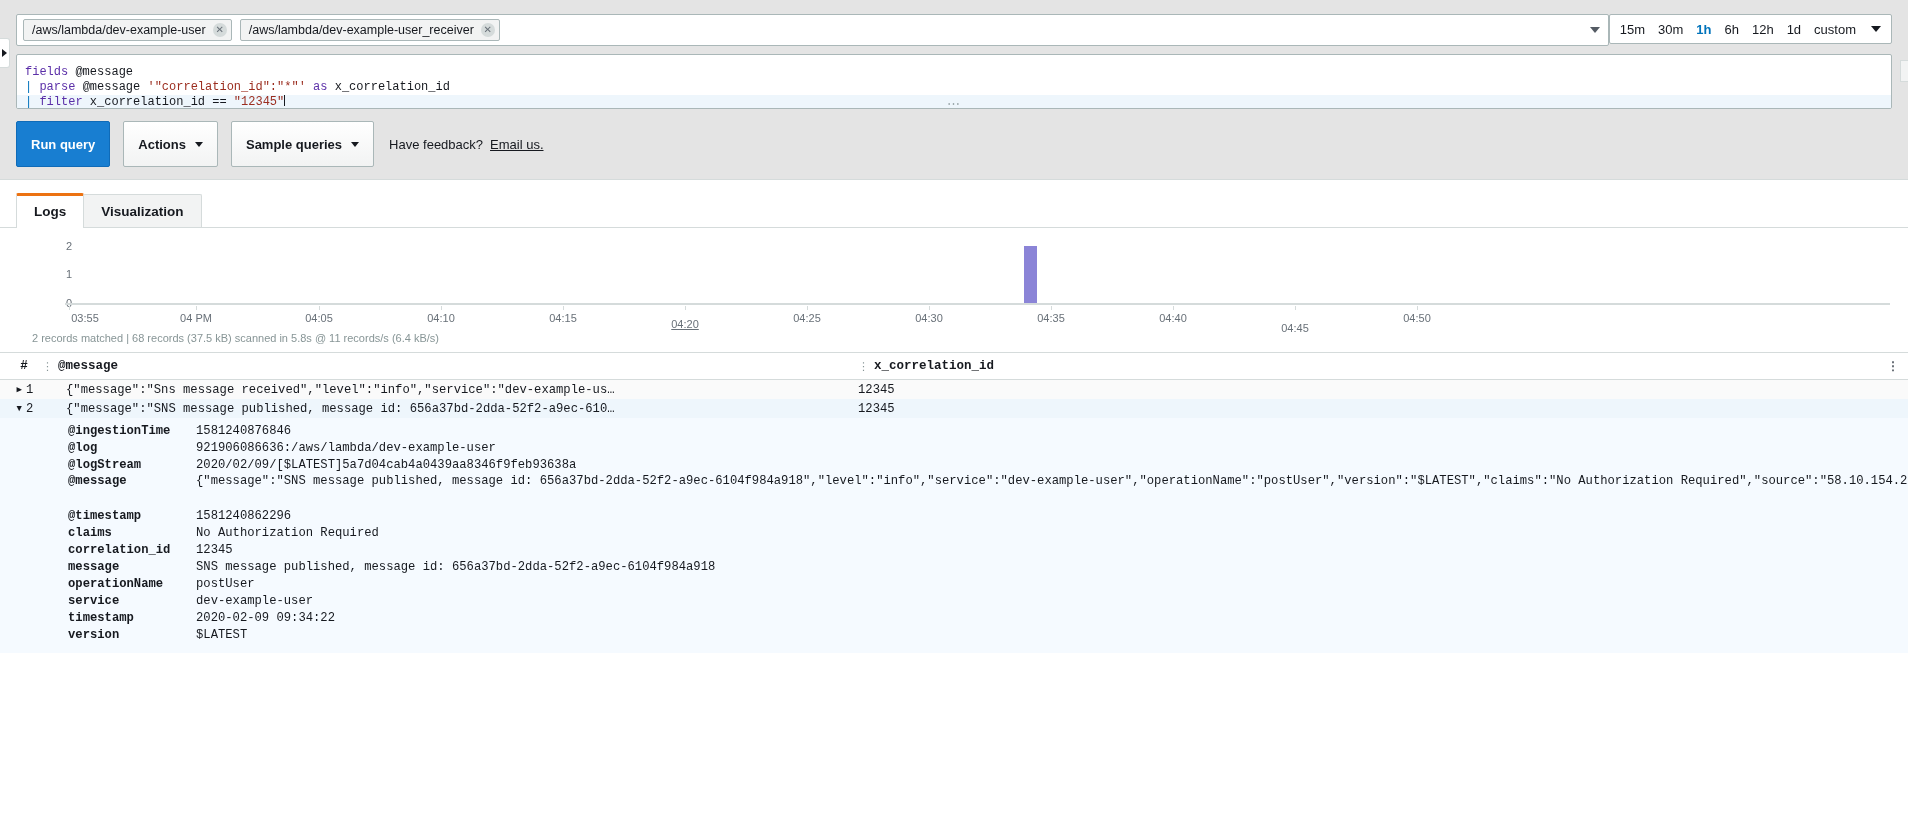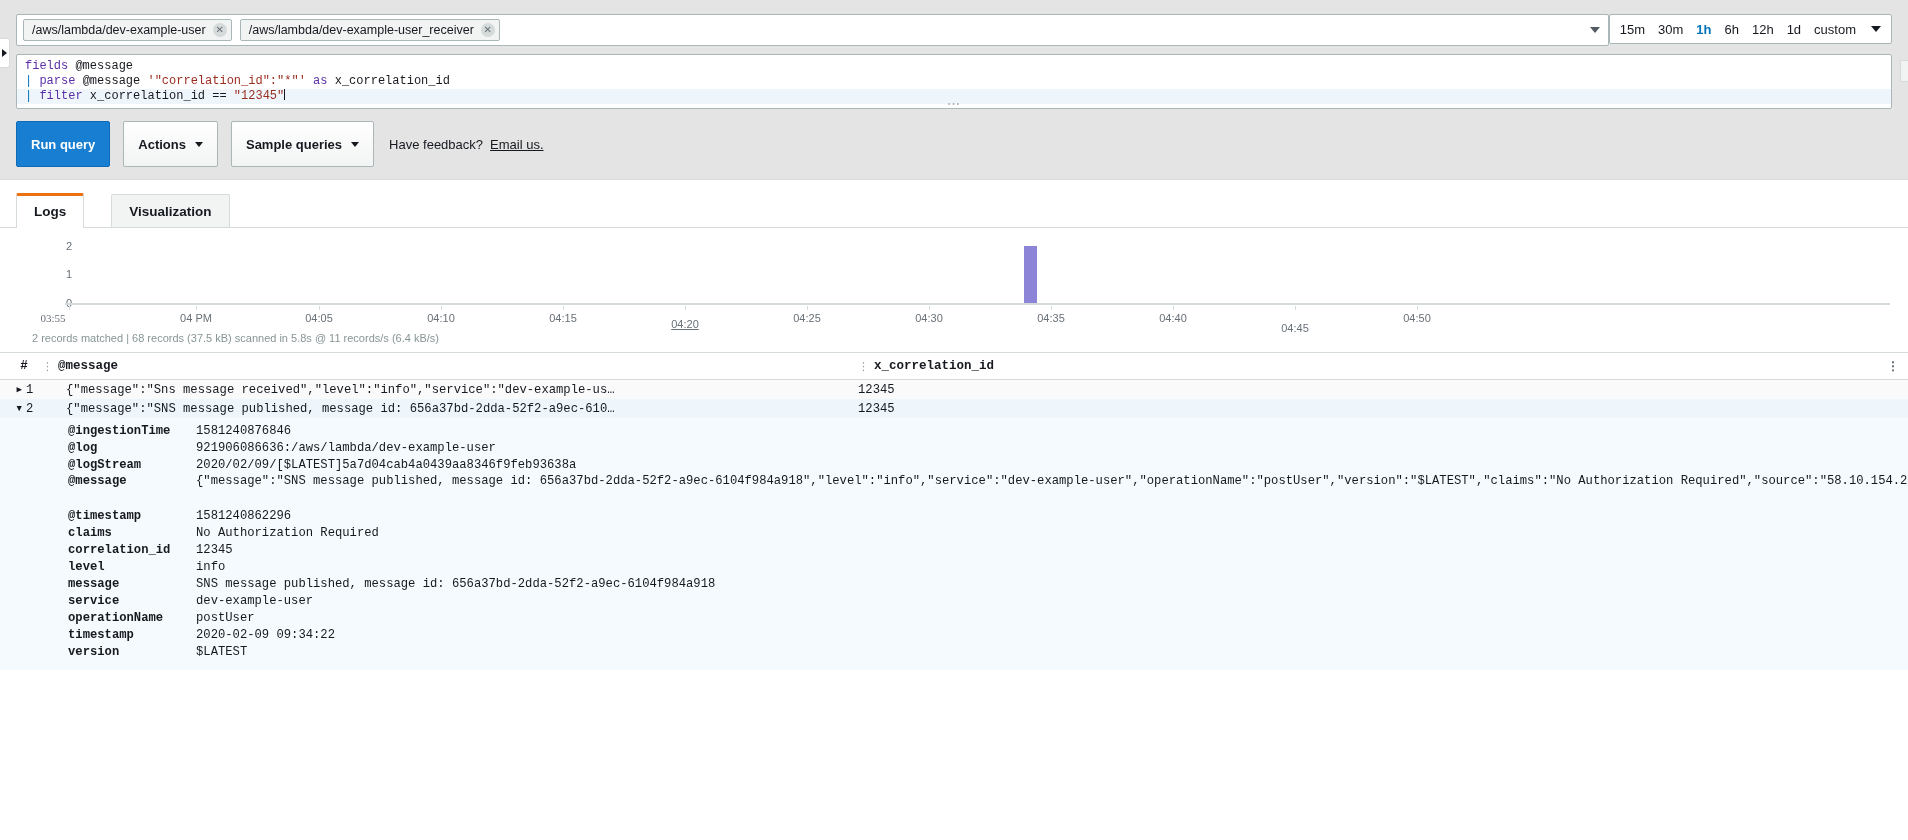--- a/index.html
+++ b/index.html
@@ -83,21 +83,21 @@
     margin-left:2px;
   }
 
   
   .editor-wrap{
     margin:8px 16px 0 16px;
     background:#fff;
     border:1px solid #aab7b8;
     border-radius:2px;
     height:55px;
-    padding:4px 0 0 0;
+    padding:10px 0 0 0;
     position:relative;
     overflow:hidden;
   }
   .code-line{
     font-family:"Liberation Mono","DejaVu Sans Mono",monospace;
     font-size:12px;
     line-height:15px;
     padding:0 8px;
     white-space:pre;
     color:#16191f;
@@ -139,21 +139,20 @@
   .feedback{ font-size:13px;color:#16191f;margin-left:2px; }
 
   
   .tabs{
     display:flex;align-items:flex-end;
     padding:0 0 0 16px;
     background:#fff;
     border-bottom:1px solid #d5dbdb;
     height:34px;
     margin-top:14px;
-    gap:28px;
   }
   .tab{
     height:33px;padding:0 17px;
     display:flex;align-items:center;justify-content:center;
     font-size:13.5px;font-weight:bold;color:#16191f;
     border:1px solid #d5dbdb;border-bottom:none;
     background:#f2f3f3;
     border-radius:2px 2px 0 0;
     cursor:pointer;
     margin-right:-1px;
@@ -343,21 +342,21 @@
     <div class="y-label" style="top:34px;left:40px;width:14px;">1</div>
     <div class="y-label" style="top:63px;left:40px;width:14px;">0</div>
 
     <div class="bar" style="left:1006px;top:6px;height:57px;"></div>
 
     <div class="axis-line" style="top:63px;"></div>
   </div>
 
   <div style="position:absolute;top:66px;left:0;right:0;height:20px;">
     <div class="tick" style="left:51px;"></div>
-    <div class="x-label" style="left:35px;top:6px;font-family:Liberation Serif, serif;">03:55</div>
+    <div class="x-label" style="left:67px;top:6px;">03:55</div>
     <div class="tick" style="left:178px;"></div>
     <div class="x-label" style="left:178px;top:6px;">04 PM</div>
     <div class="tick" style="left:301px;"></div>
     <div class="x-label" style="left:301px;top:6px;">04:05</div>
     <div class="tick" style="left:423px;"></div>
     <div class="x-label" style="left:423px;top:6px;">04:10</div>
     <div class="tick" style="left:545px;"></div>
     <div class="x-label" style="left:545px;top:6px;">04:15</div>
     <div class="tick" style="left:667px;"></div>
     <div class="x-label" style="left:667px;top:12px;text-decoration:underline;">04:20</div>
@@ -430,36 +429,32 @@
     </div>
     <div class="dline">
       <div class="dkey">claims</div>
       <div class="dval">No Authorization Required</div>
     </div>
     <div class="dline">
       <div class="dkey">correlation_id</div>
       <div class="dval">12345</div>
     </div>
     <div class="dline">
-      <div class="dkey">level</div>
-      <div class="dval">info</div>
-    </div>
-    <div class="dline">
       <div class="dkey">message</div>
       <div class="dval">SNS message published, message id: 656a37bd-2dda-52f2-a9ec-6104f984a918</div>
     </div>
     <div class="dline">
+      <div class="dkey">operationName</div>
+      <div class="dval">postUser</div>
+    </div>
+    <div class="dline">
       <div class="dkey">service</div>
       <div class="dval">dev-example-user</div>
     </div>
     <div class="dline">
-      <div class="dkey">operationName</div>
-      <div class="dval">postUser</div>
-    </div>
-    <div class="dline">
       <div class="dkey">timestamp</div>
       <div class="dval">2020-02-09 09:34:22</div>
     </div>
     <div class="dline">
       <div class="dkey">version</div>
       <div class="dval">$LATEST</div>
     </div>
   </div>
 </div>
 

